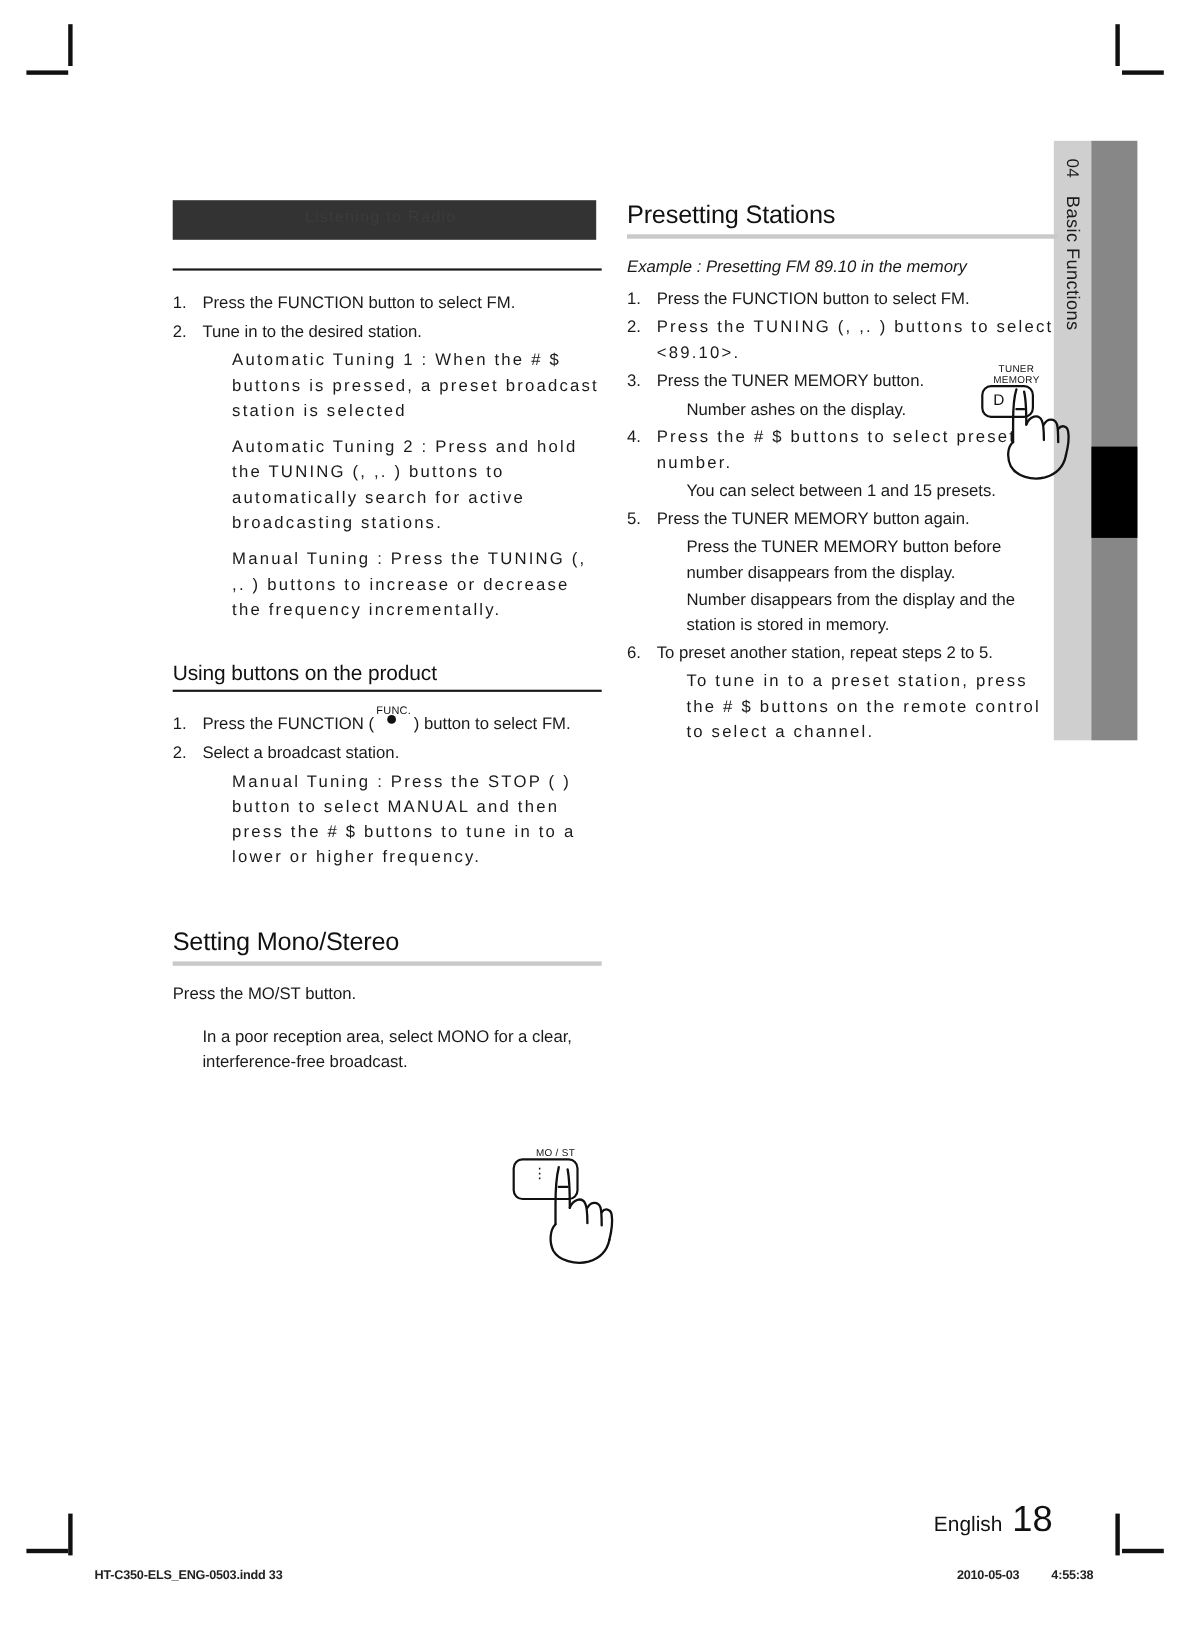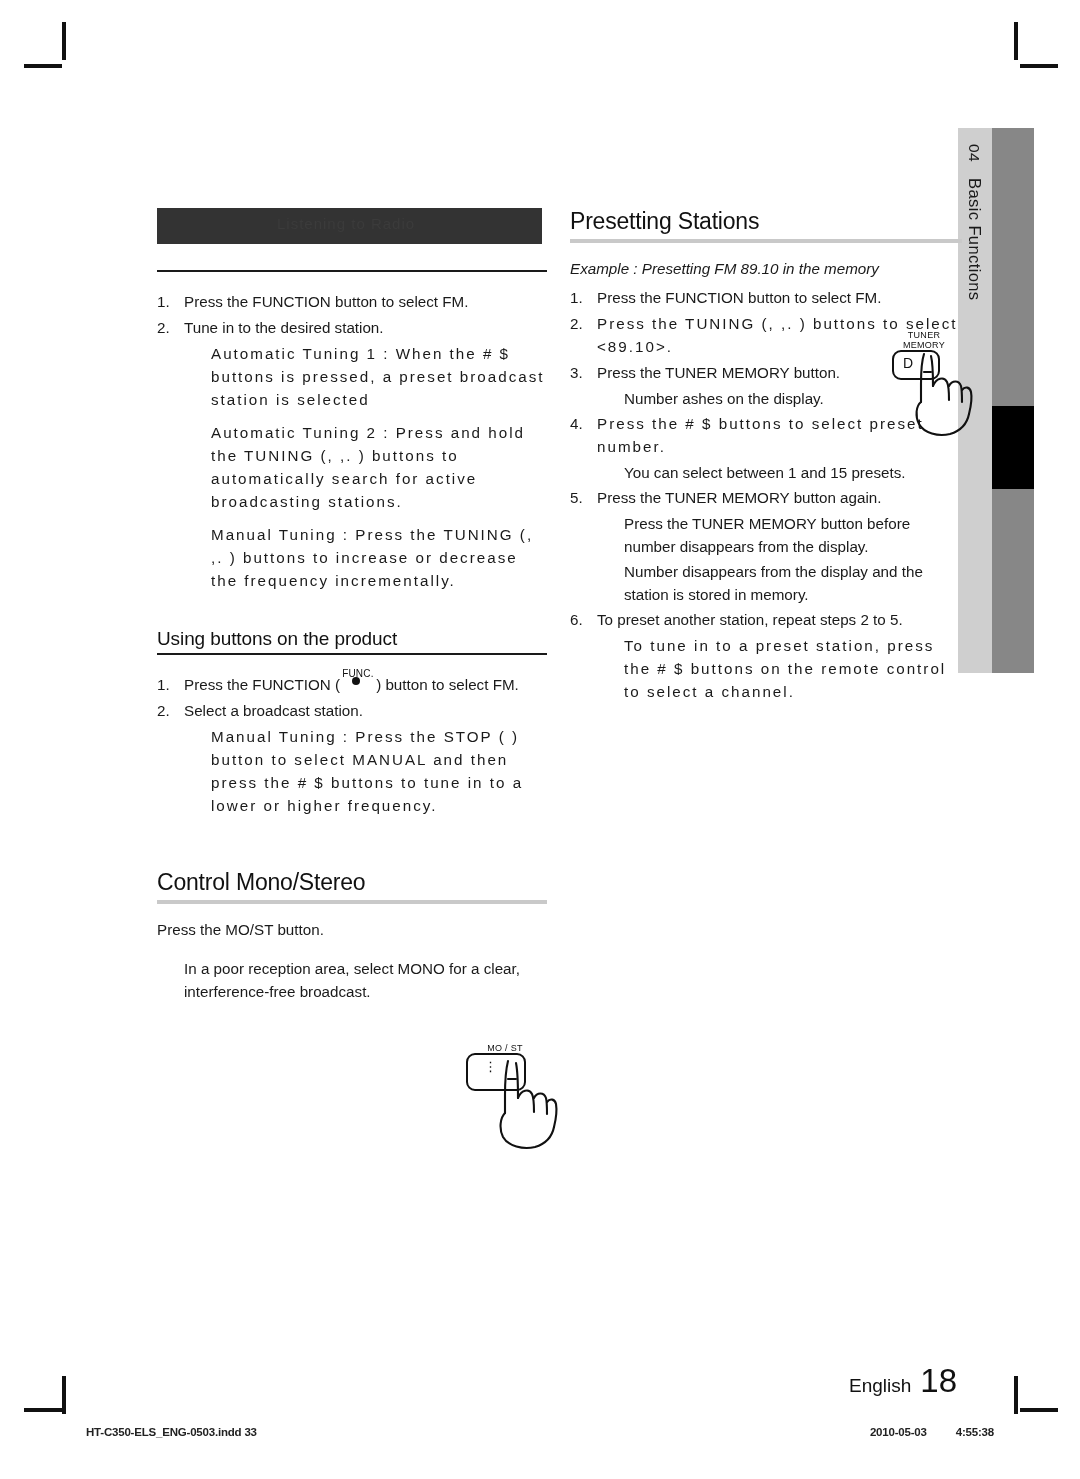--- a/index.html
+++ b/index.html
@@ -72,21 +72,20 @@
     top: 406px;
     width: 42px;
     height: 83px;
     background: #000000;
   }
 
   
   .col {
     position: absolute;
     top: 182px;
-    margin-top: 26px;
   }
   #col-left  { left: 157px; width: 390px; }
   #col-right { left: 570px; width: 392px; }
 
   
   #dark-banner {
     position: relative;
     width: 385px;
     height: 36px;
     background: #333333;
@@ -294,21 +293,21 @@
     <div class="step">
       <span class="num">2.</span>
       <span class="body">Select a broadcast station.</span>
     </div>
 
     <p class="note indent1 glyph">Manual Tuning  : Press the STOP (    ) button to select MANUAL and then press the # $ buttons to tune in to a lower or higher frequency.</p>
 
     <div class="gap-lg"></div>
     <div class="gap-md"></div>
 
-    <h2 class="sec">Control Mono/Stereo</h2>
+    <h2 class="sec">Setting Mono/Stereo</h2>
     <div class="rule-gray"></div>
 
     <p class="plain">Press the MO/ST button.</p>
     <div class="gap-sm"></div>
     <p class="note indent2">In a poor reception area, select MONO for a clear, interference-free broadcast.</p>
   </div>
 
   <div class="col" id="col-right">
 
     <h2 class="sec">Presetting Stations</h2>

